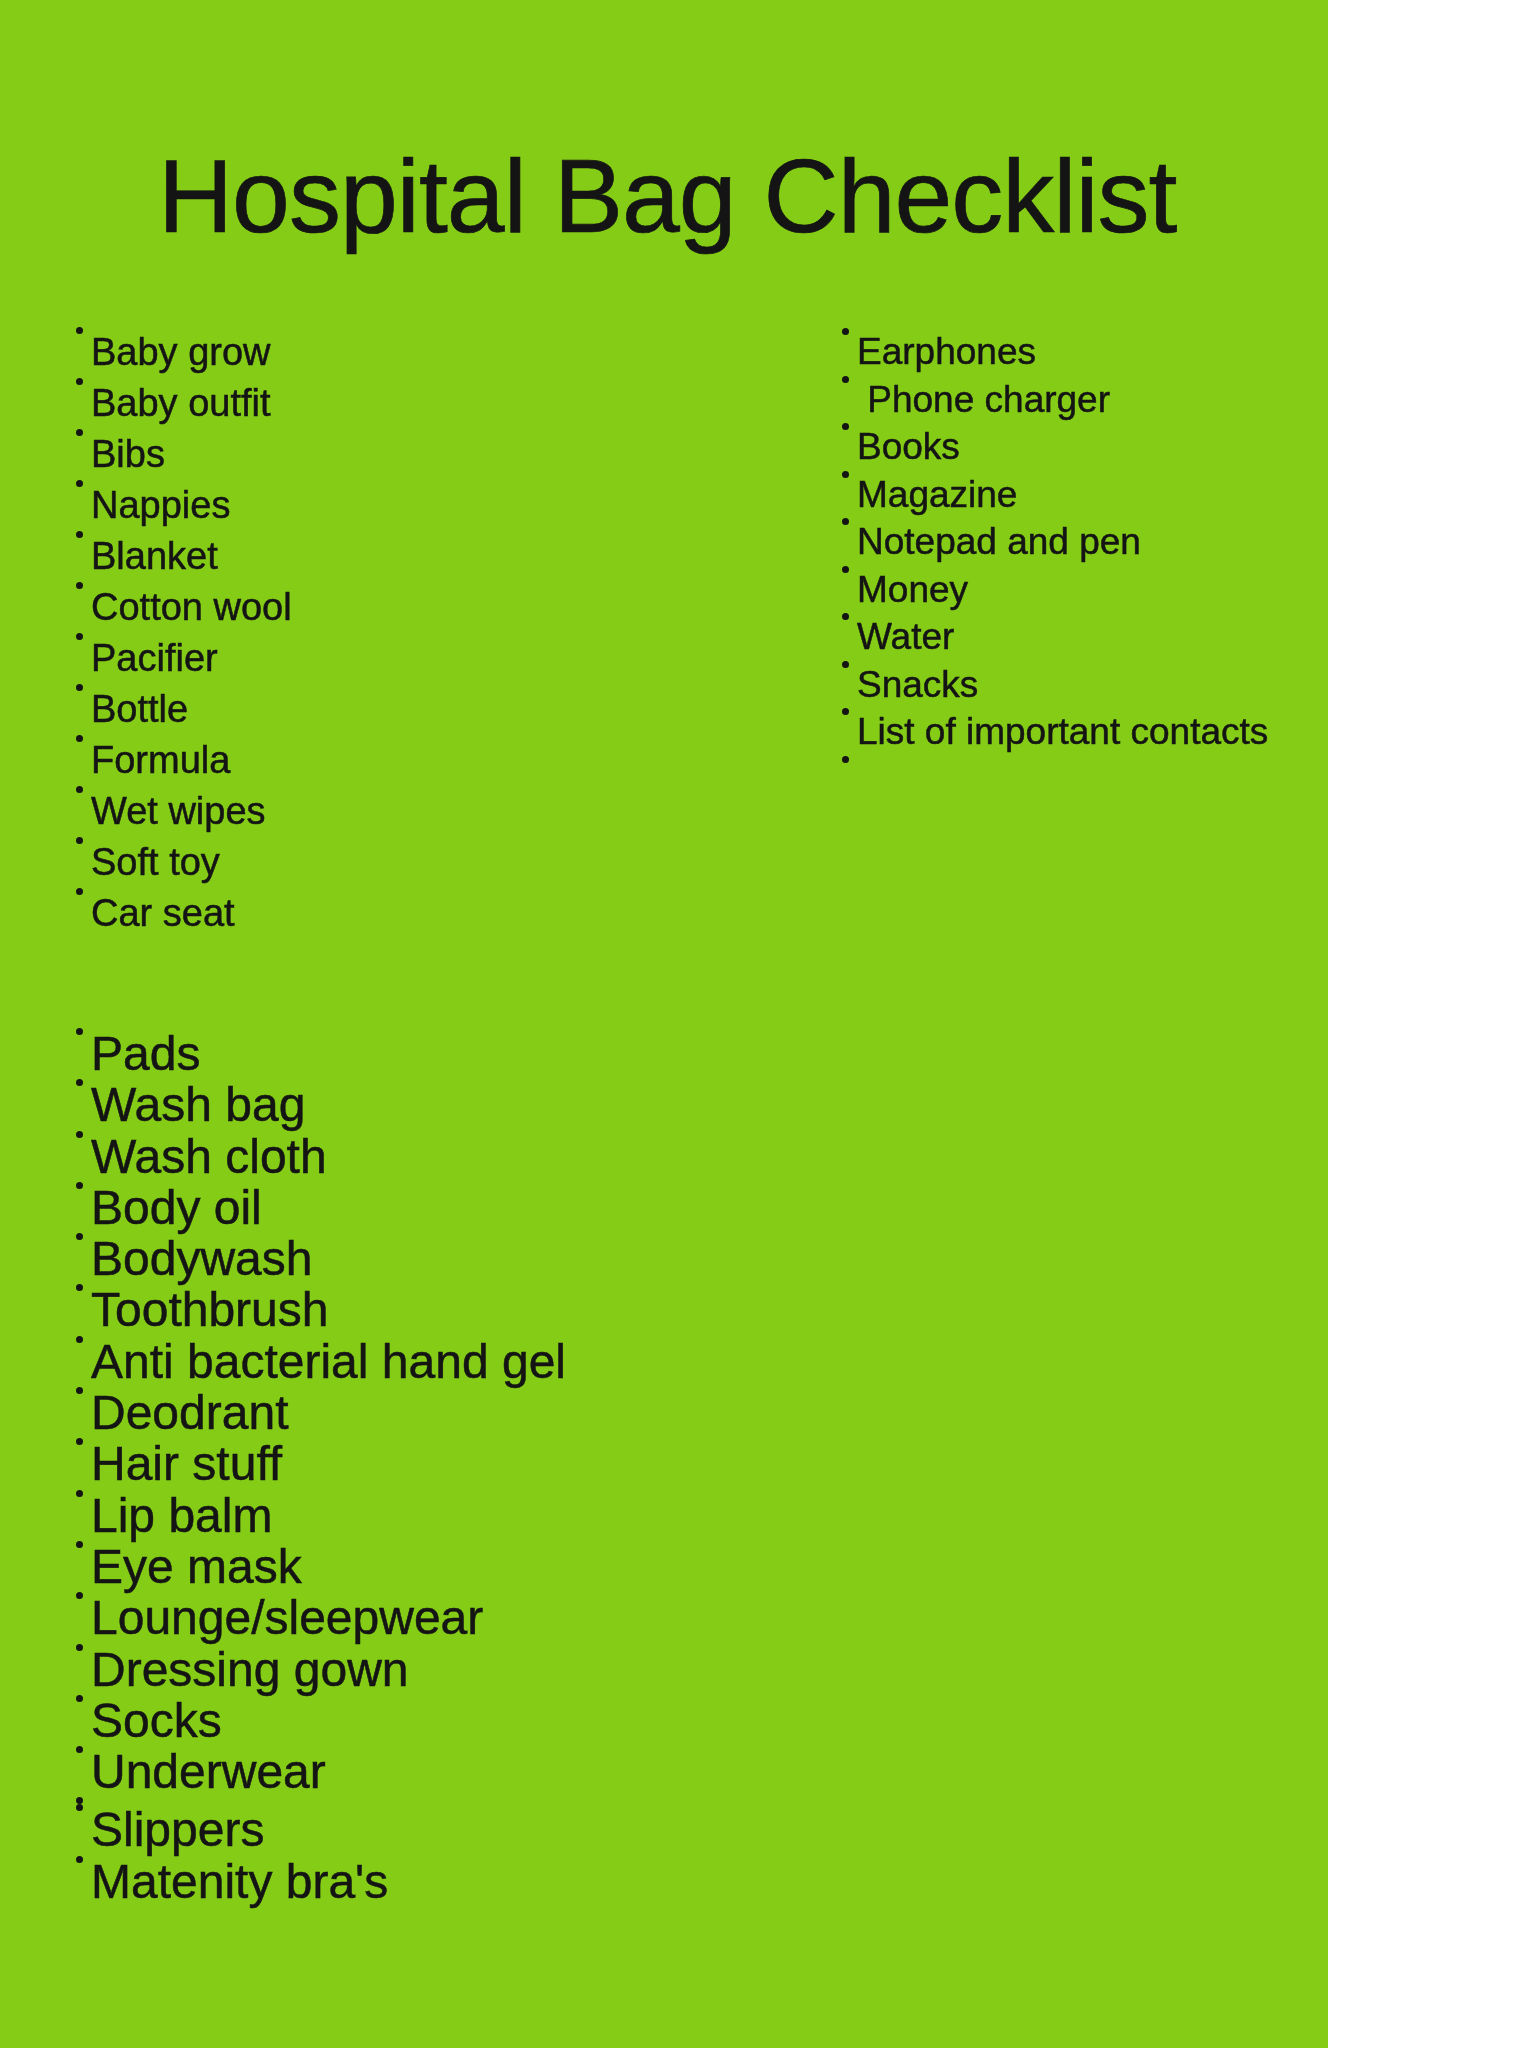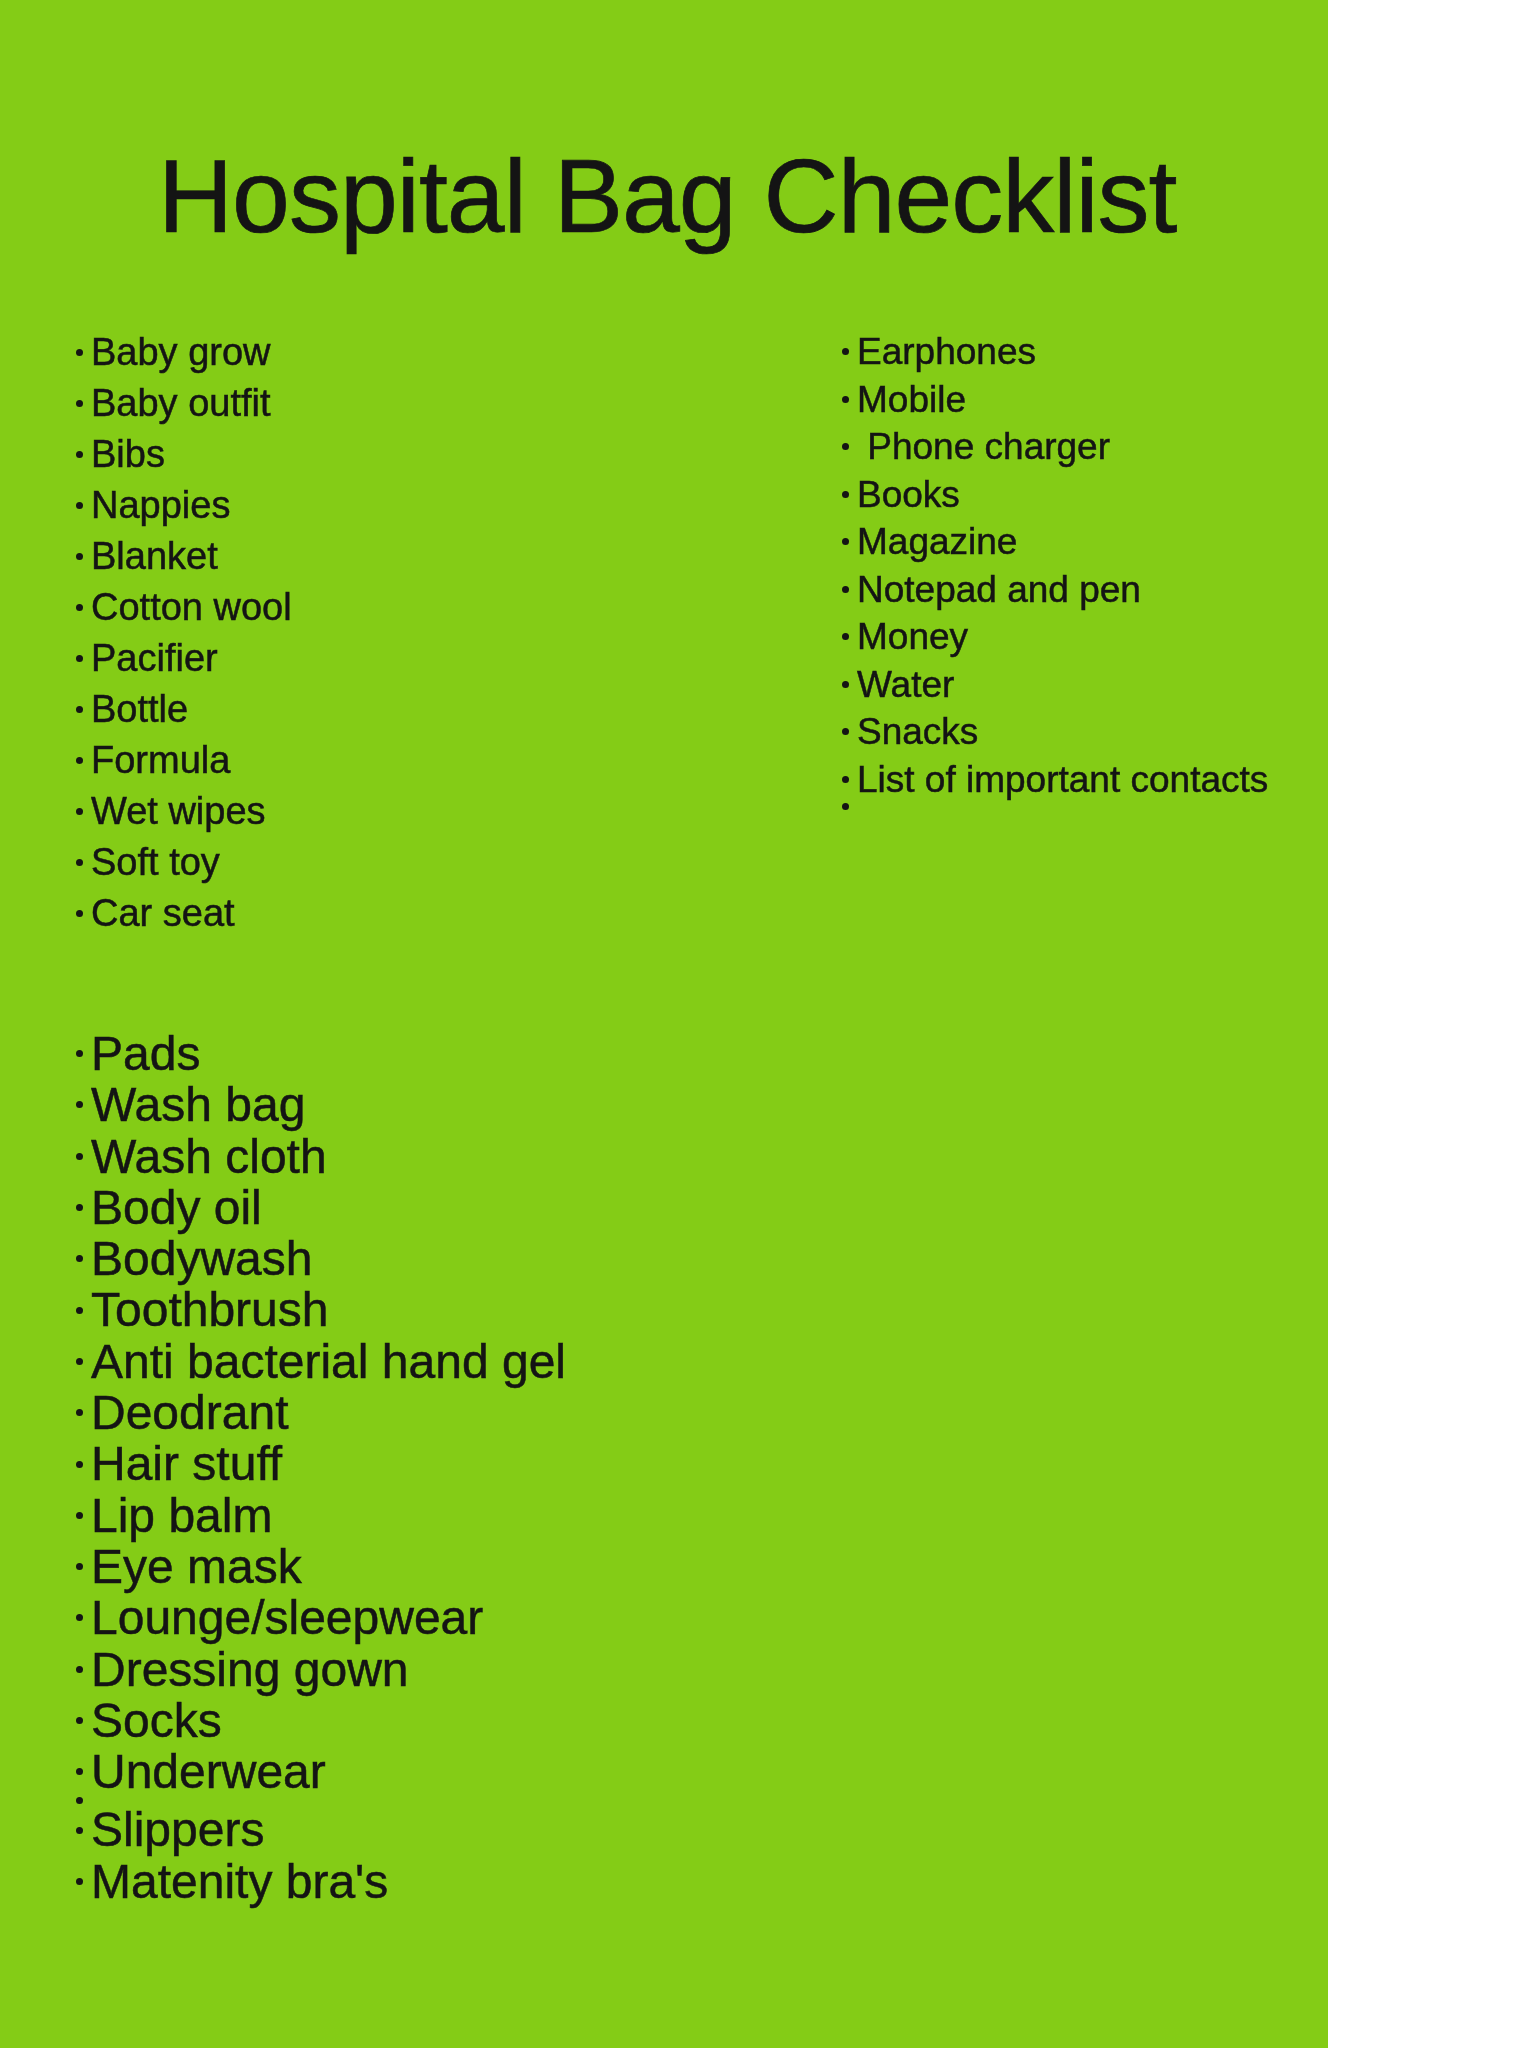--- a/index.html
+++ b/index.html
@@ -29,21 +29,21 @@
     transform:rotate(-44deg);
     transform-origin:50% 50%;
   }
   .list{
     position:absolute;
     -webkit-text-stroke:0.5px #141414;
   }
   .list-1{left:76px;top:327px;font-size:38px;line-height:51px;}
   .list-2{left:842px;top:328px;font-size:37px;line-height:47.5px;}
   .list-3{left:76px;top:1028px;font-size:48px;line-height:51.3px;}
-  .item{display:flex;align-items:center;}
+  .item{display:flex;align-items:flex-start;}
   .bullet{
     flex:0 0 7px;
     width:7px;height:7px;
     border-radius:50%;
     background:currentColor;
     margin-right:8px;
     -webkit-text-stroke:0;
   }
   .item-text{white-space:pre;}
 </style>
@@ -126,24 +126,20 @@
         <span class="item-text">Car seat</span>
       </div>
     </section>
   <section class="list list-2">
       <div class="item">
         <span class="bullet"></span>
         <span class="item-text">Earphones</span>
       </div>
       <div class="item">
         <span class="bullet"></span>
-        <span class="item-text">Mobile</span>
-      </div>
-      <div class="item">
-        <span class="bullet"></span>
         <span class="item-text"> Phone charger</span>
       </div>
       <div class="item">
         <span class="bullet"></span>
         <span class="item-text">Books</span>
       </div>
       <div class="item">
         <span class="bullet"></span>
         <span class="item-text">Magazine</span>
       </div>

